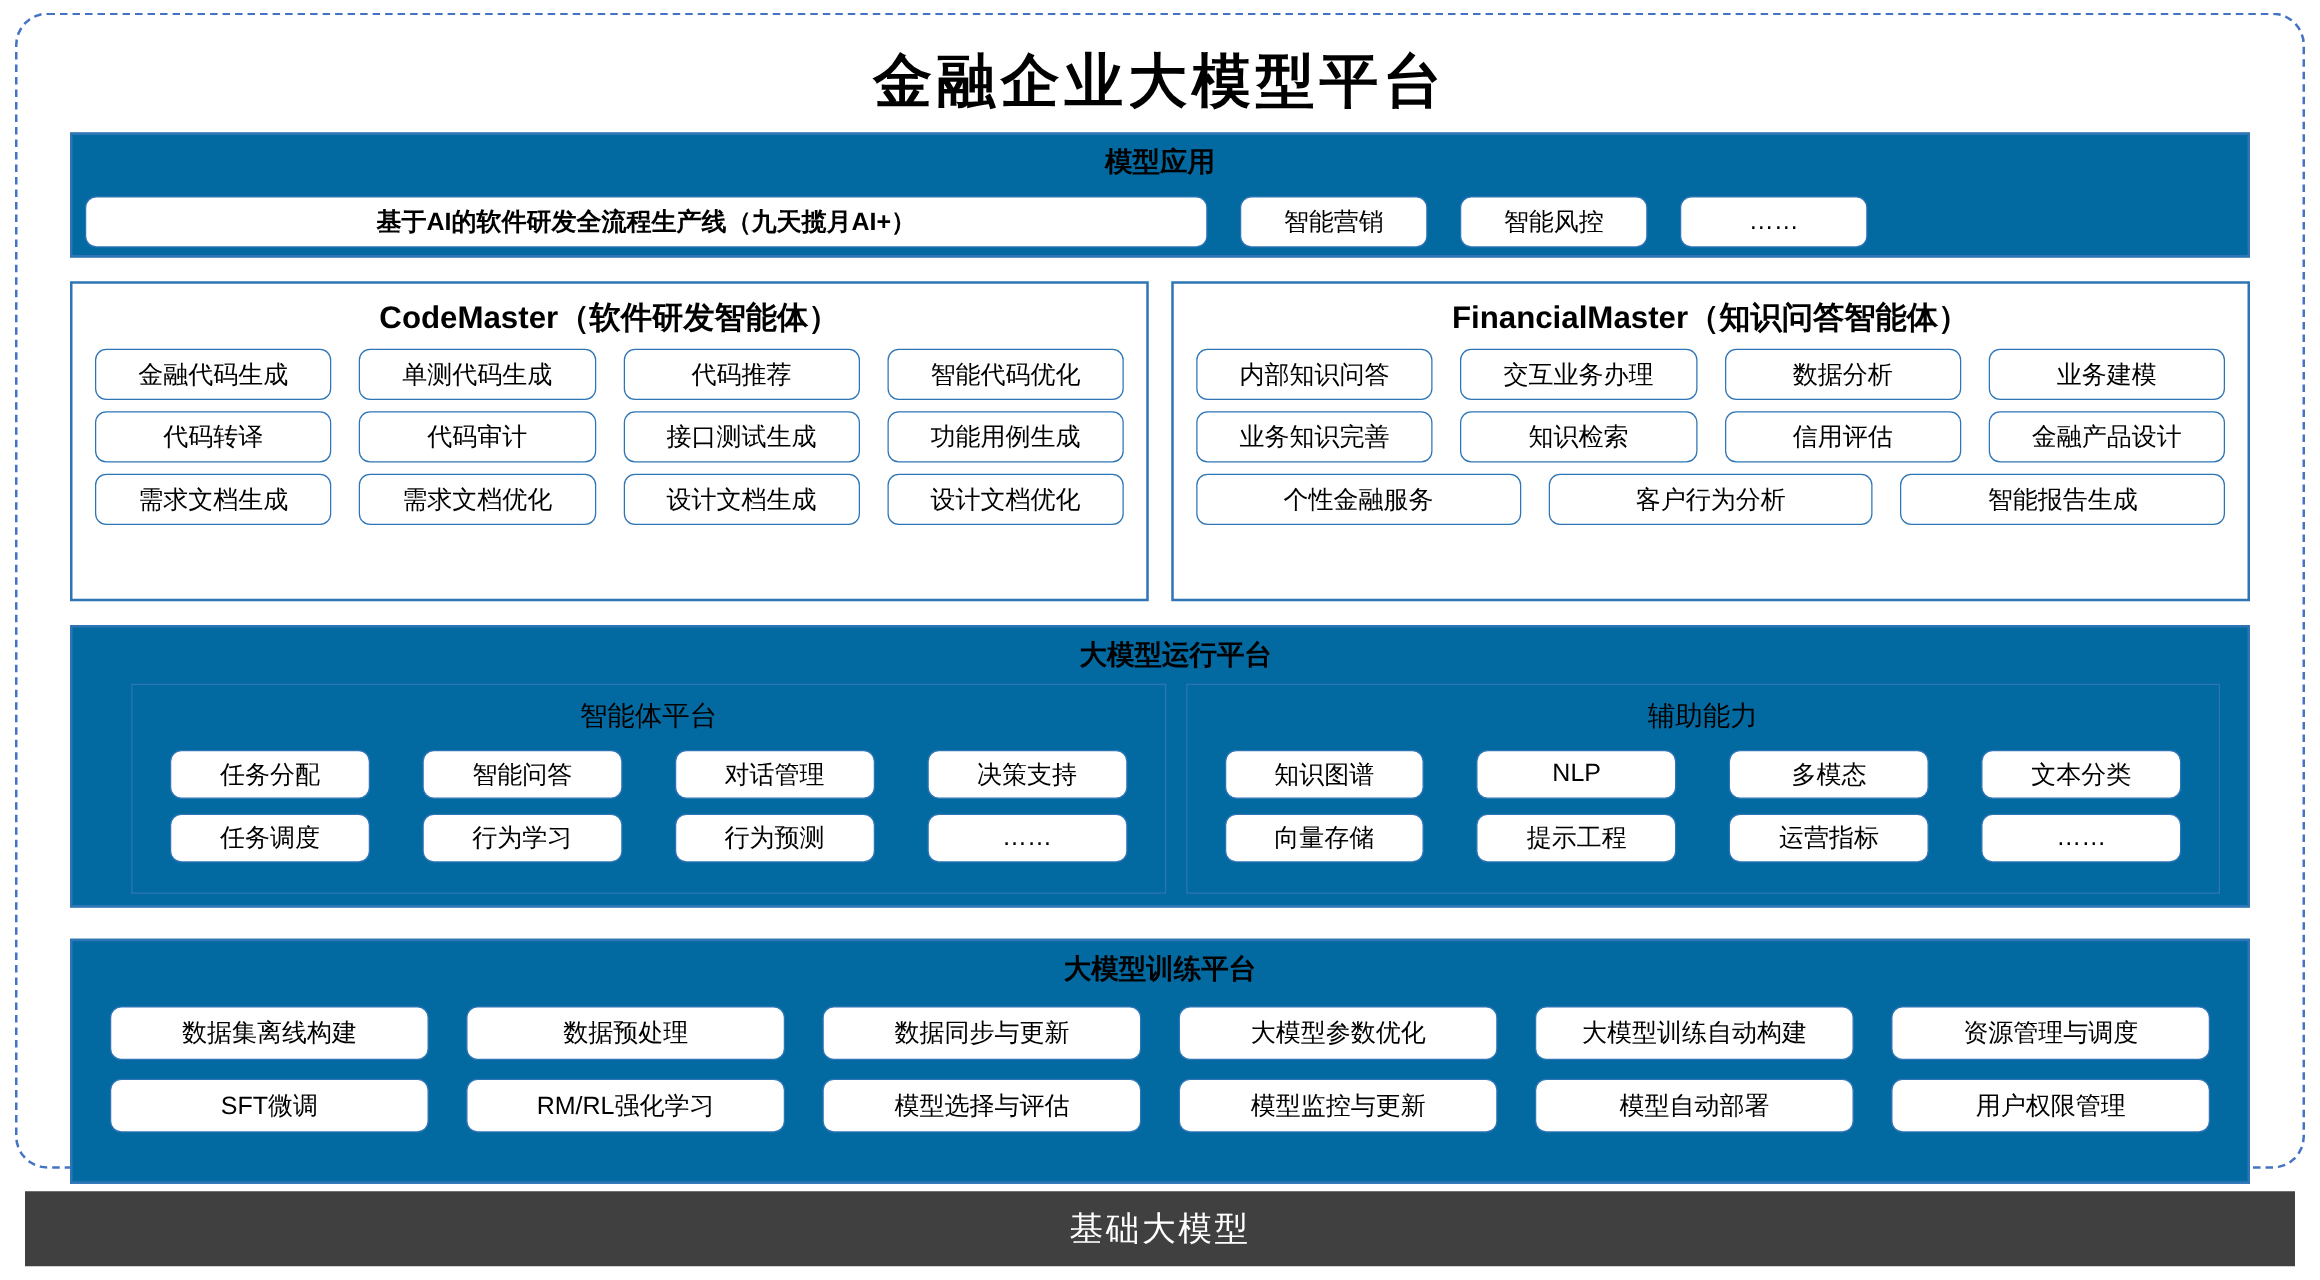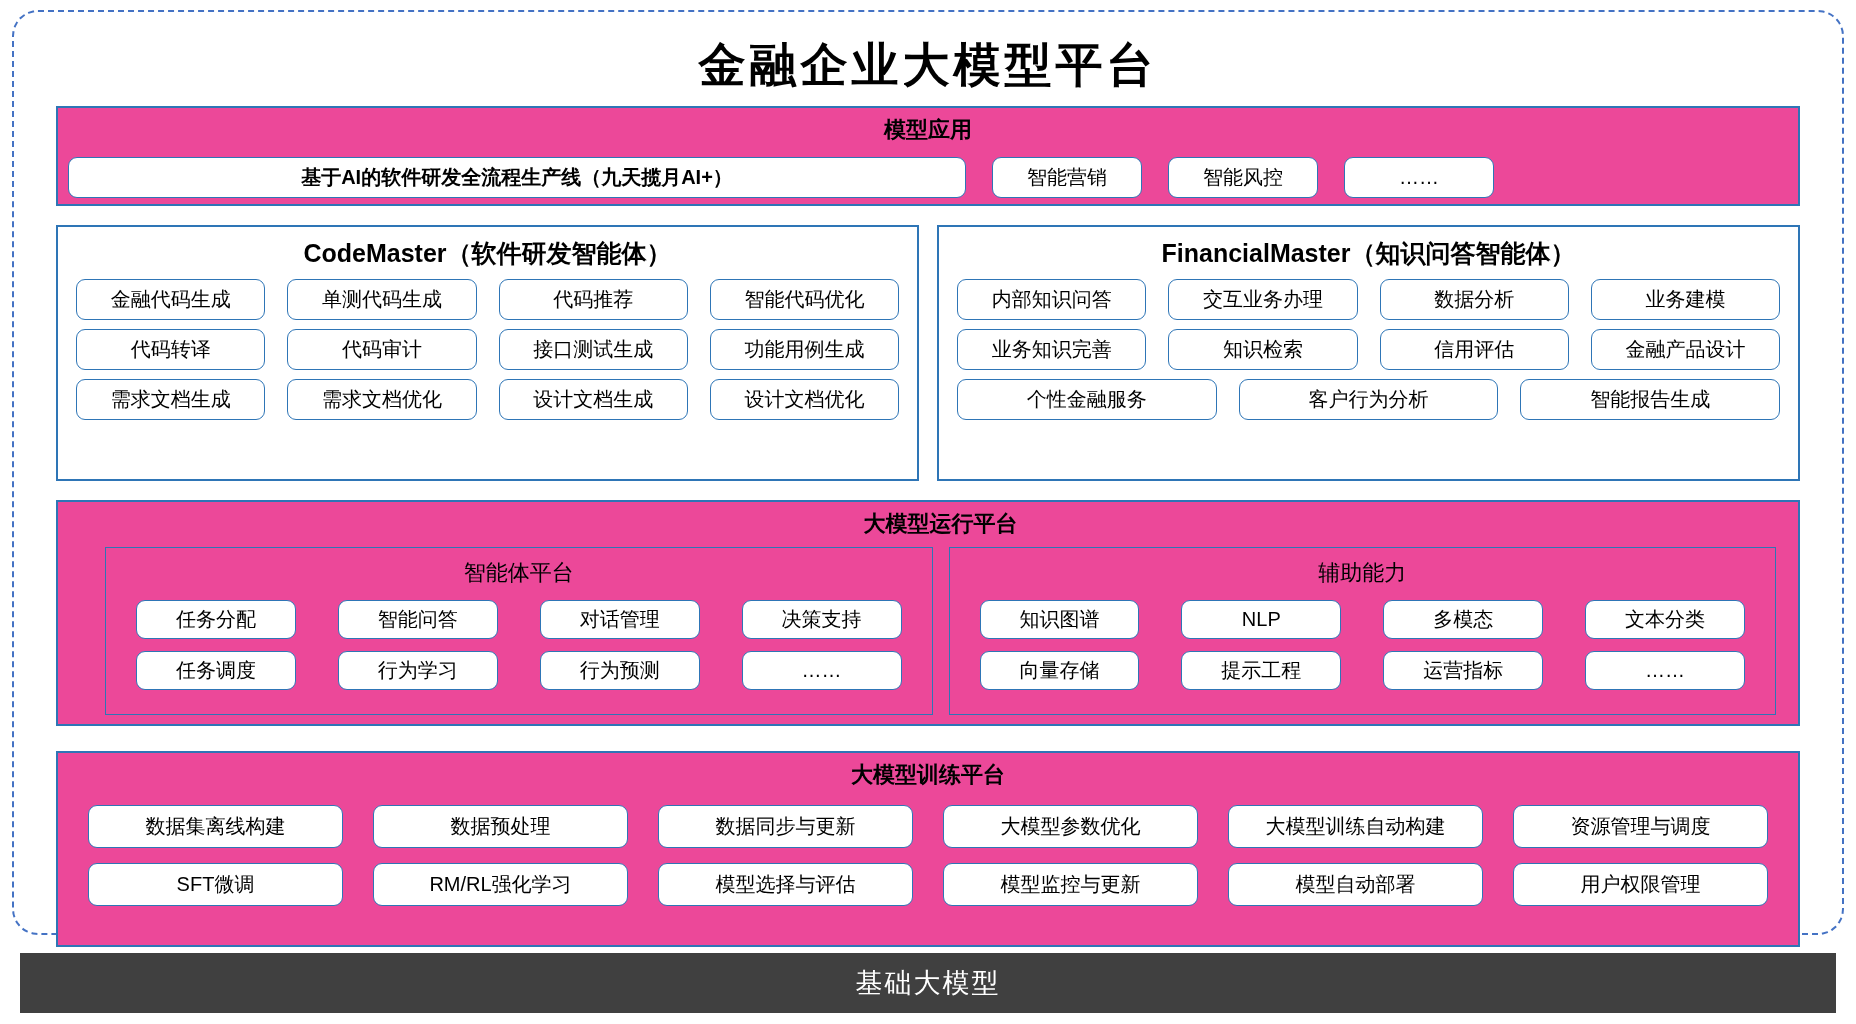--- a/index.html
+++ b/index.html
@@ -22,21 +22,21 @@
     text-align: center;
     margin-top: 22px;
     font-family: "DejaVu Serif", "Liberation Serif", serif;
     font-weight: 700;
     font-size: 47px;
     letter-spacing: 4px;
   }
   .section {
     margin: 0 42px;
     border: 2px solid #2E75B6;
-    background: #ec4899;
+    background: #0369a1;
   }
   .sec-header {
     text-align: center;
     font-weight: 700;
     font-size: 22px;
     padding-top: 7px;
   }
   
   .sec-app { margin-top: 9px; height: 100px; }
   .app-row {

